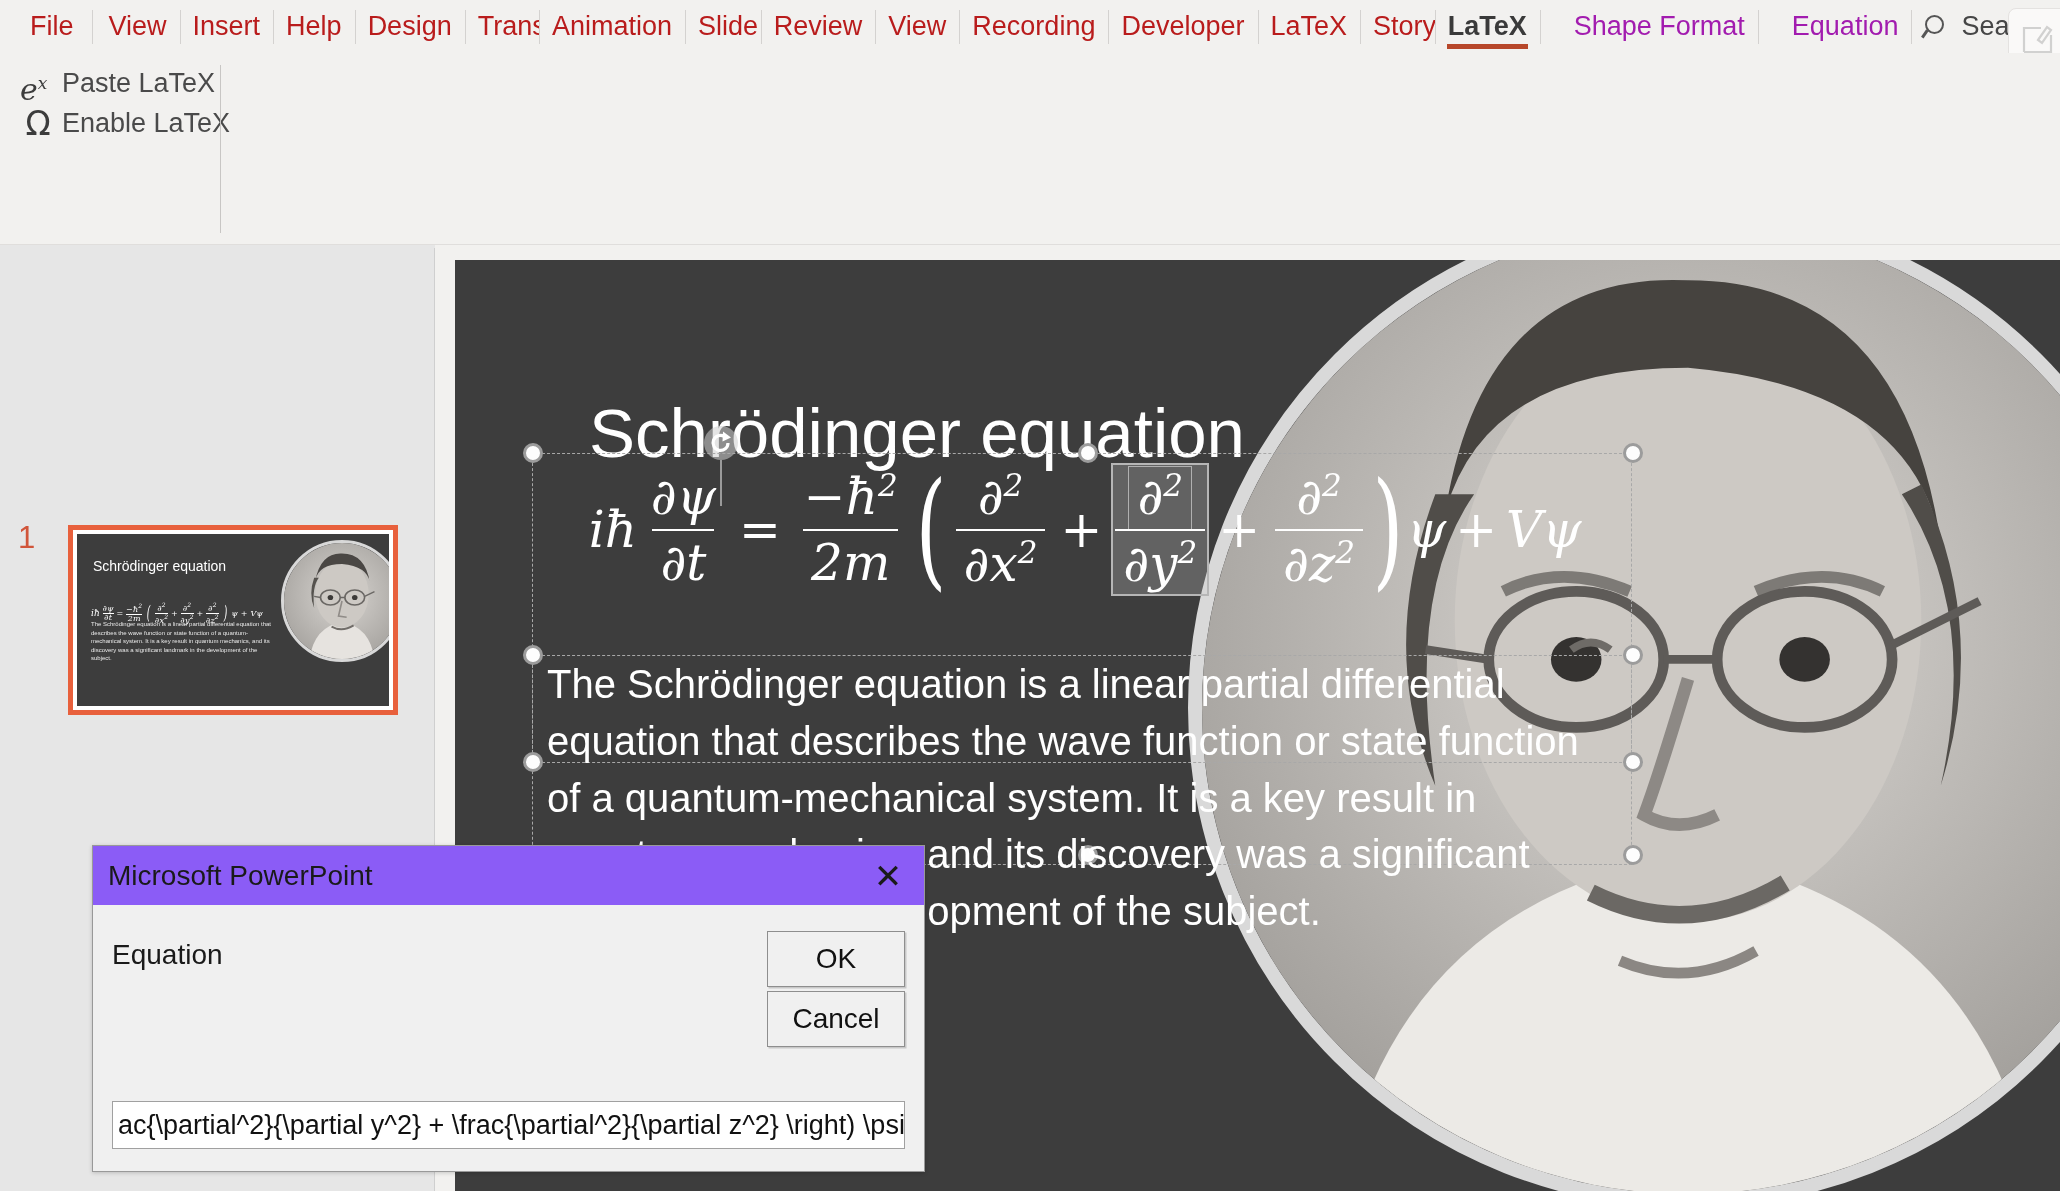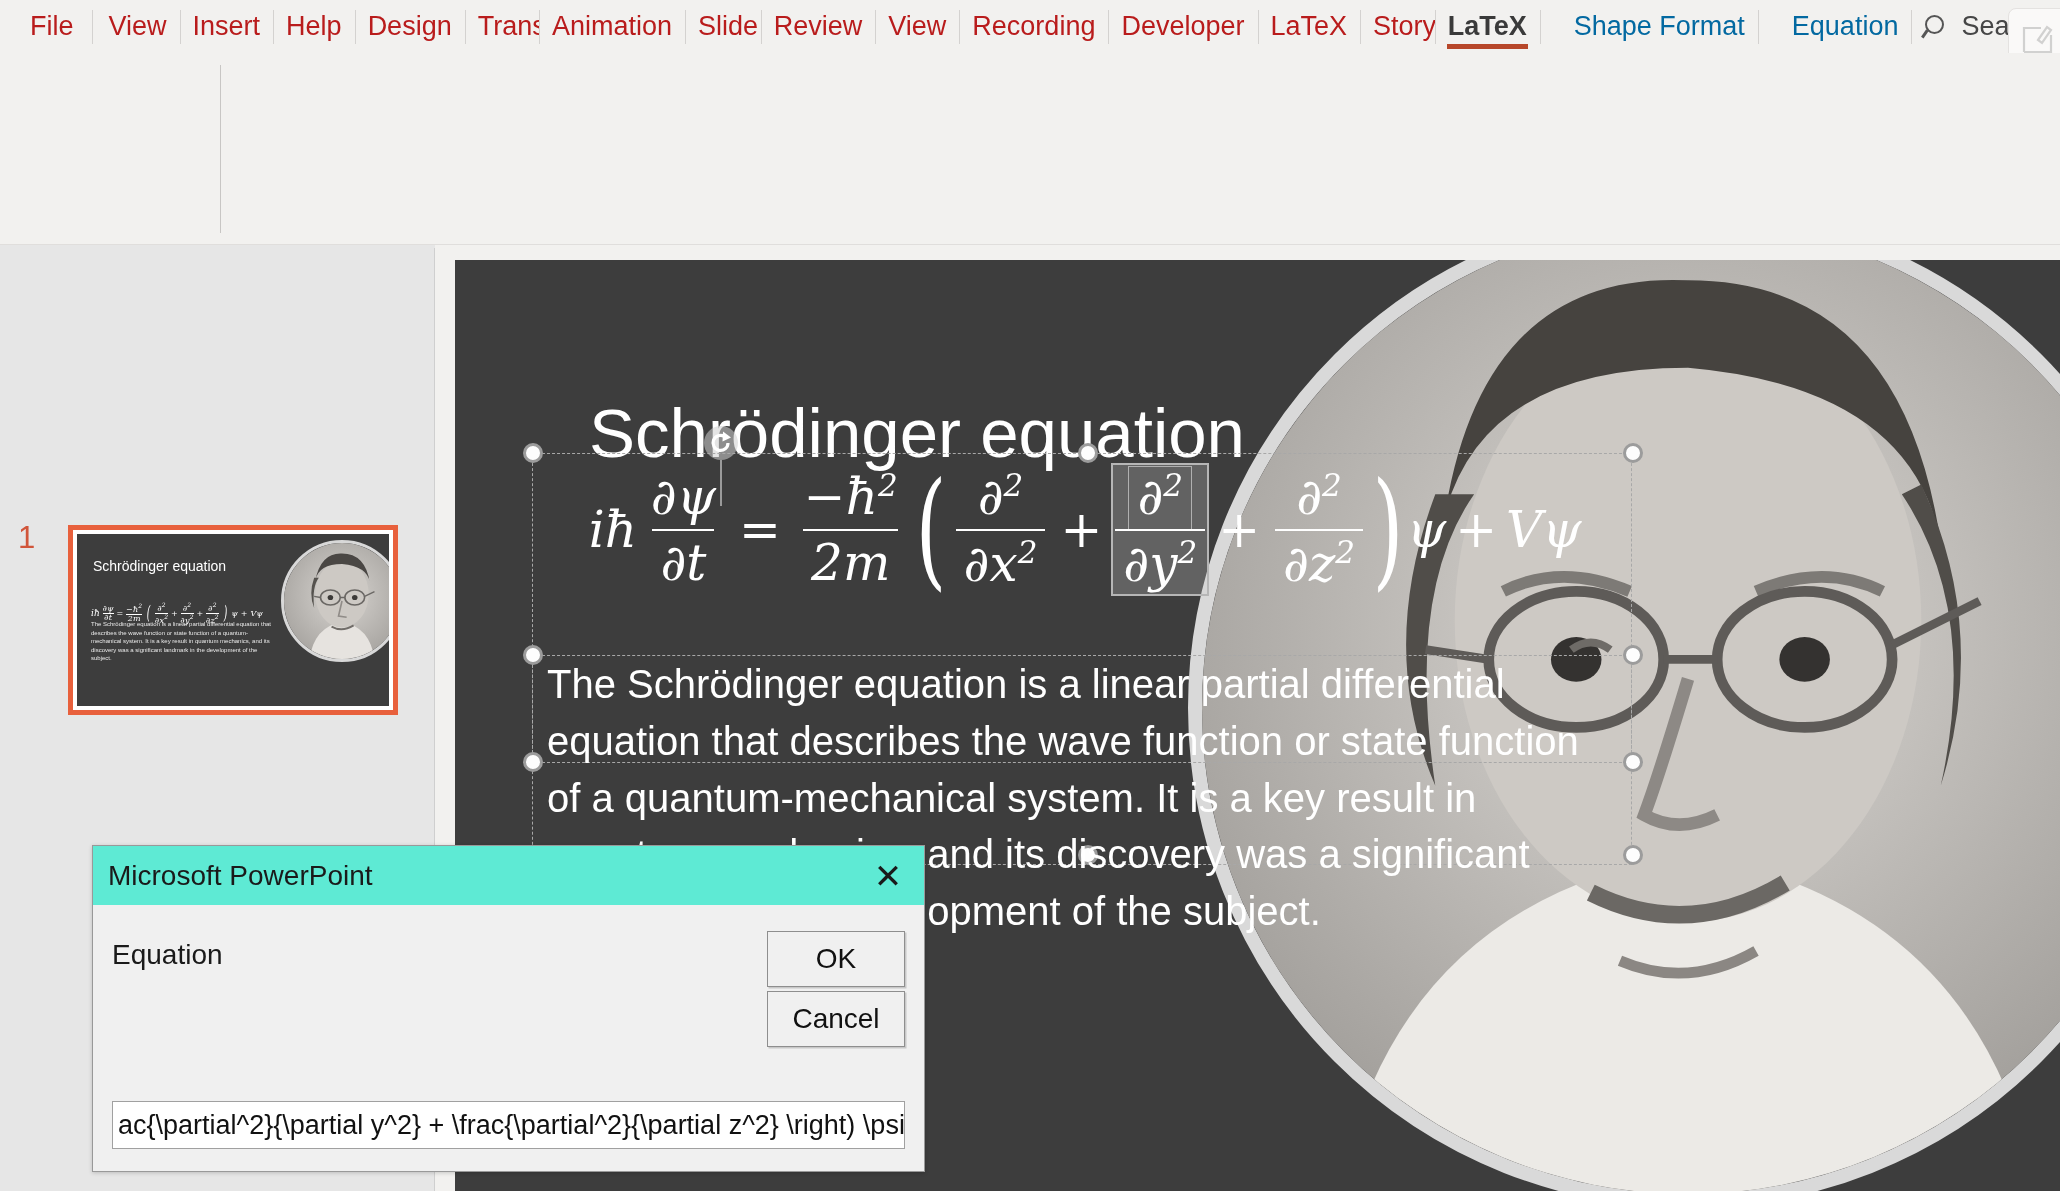--- a/index.html
+++ b/index.html
@@ -26,21 +26,21 @@
     white-space: nowrap;
     cursor: default;
   }
   .tab.file { padding: 0 22px 0 30px; }
   .tab + .tab::before {
     content: ""; position: absolute; left: 0; top: 10px;
     width: 1px; height: 34px; background: #d4d2d0;
   }
   .tab.file + .tab::before { left: -4px; }
   .tab.clip { max-width: 120px; overflow: hidden; }
-  .tab.accent { color: #0369a1; padding-left: 34px; }
+  .tab.accent { color: #a21caf; padding-left: 34px; }
   .tab.active { color: #3a3a3a; font-weight: bold; }
   .tab.active .underline {
     position: absolute; left: 12px; right: 12px; bottom: 4px;
     height: 5px; background: #b7472a;
   }
   .tab.search-tab { color: #464646; display: flex; gap: 13px; align-items: center; }
   .search-glyph {
     width: 24px; height: 24px; position: relative; display: inline-block;
   }
   .search-glyph::before {
@@ -233,21 +233,21 @@
 
   
   .dialog {
     position: absolute; left: 92px; top: 845px;
     width: 833px; height: 327px;
     background: #f0f0f0;
     border: 1px solid #999999;
     box-shadow: 0 1px 4px rgba(0,0,0,.18);
   }
   .dlg-titlebar {
-    position: relative; height: 59px; background: #5eead4;
+    position: relative; height: 59px; background: #8b5cf6;
     display: flex; align-items: center;
   }
   .dlg-title {
     font-size: 28px; color: #1a1a1a; margin-left: 15px;
   }
   .dlg-close {
     position: absolute; right: 14px; top: 10px;
     width: 44px; height: 40px;
     display: flex; align-items: center; justify-content: center;
     font-size: 34px; color: #1a1a1a; font-weight: 300;
@@ -347,20 +347,31 @@
     </div>
     <div class="topright-icon">
       <svg width="34" height="34" viewBox="0 0 34 34">
         <path d="M3 30 L3 6 L20 6 M3 30 L30 30 L30 13" fill="none" stroke="#6b6b6b" stroke-width="2.2"></path>
         <path d="M17 18 L26 5 L30 8 L21 21 Z" fill="none" stroke="#6b6b6b" stroke-width="2.2"></path>
       </svg>
     </div>
   </div>
 
   <div class="ribbon-body">
+    <div class="grp-latex">
+      <div class="ribbon-btn btn-paste">
+        <span class="ico-ex"><span>e</span><sup>x</sup></span>
+        <span class="lbl">Paste LaTeX</span>
+      </div>
+      <div class="ribbon-btn btn-enable">
+        <span class="ico-omega">Ω</span>
+        <span class="lbl">Enable LaTeX</span>
+      </div>
+      <div class="grp-label">LaTeX</div>
+    </div>
     <div class="grp-sep"></div>
   </div>
   <div class="ribbon-bottom-line"></div>
 
   <div class="slide-panel">
     <div class="slide-num">1</div>
     <div class="thumb">
       <div class="thumb-inner">
         <div class="thumb-title">Schrödinger equation</div>
         <div class="thumb-eq">

